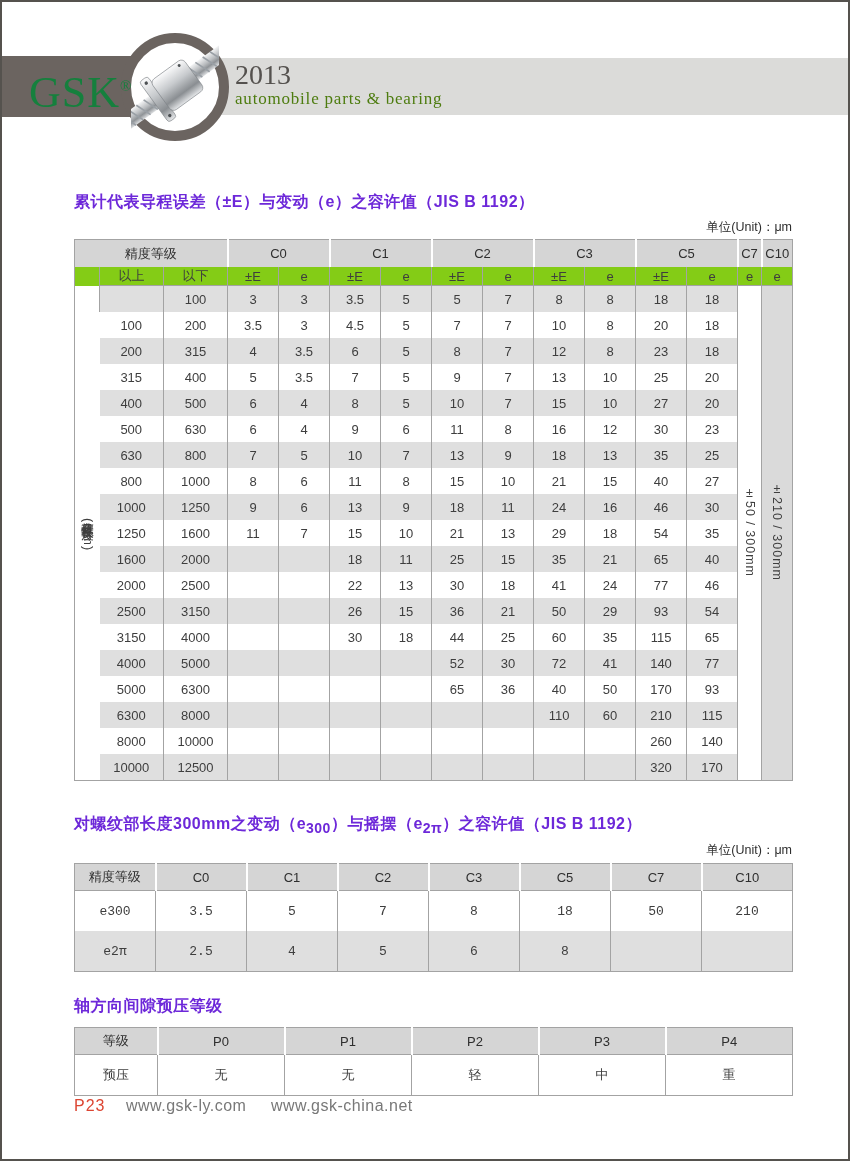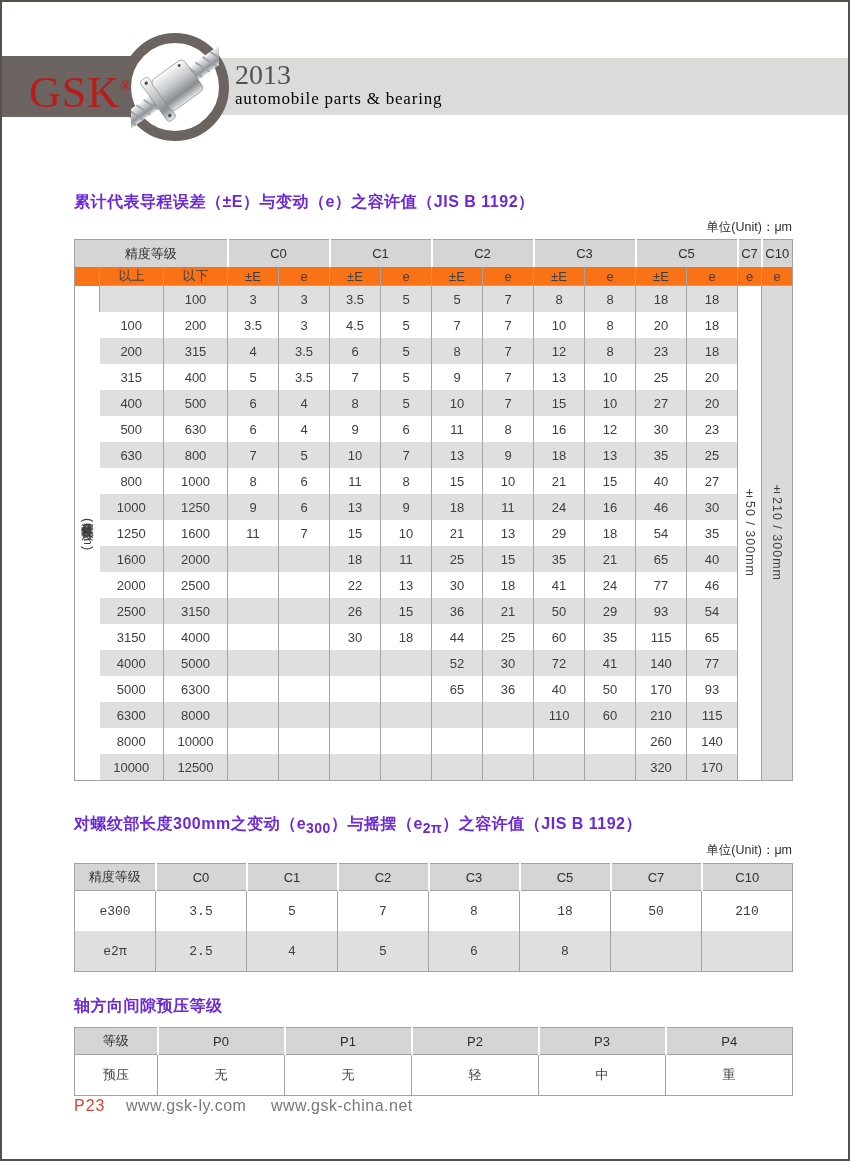--- a/index.html
+++ b/index.html
@@ -5,53 +5,53 @@
   html,body { margin:0; padding:0; background:#ffffff; }
   .page {
     position:relative; width:850px; height:1161px; box-sizing:border-box;
     background:#ffffff; border:2px solid #55524e; overflow:hidden;
     font-family:"Liberation Sans", sans-serif; color:#3e3e3e;
   }
   
   .band-dark  { position:absolute; left:0;   top:54px; width:175px; height:61px; background:#6b6460; }
   .band-light { position:absolute; left:175px; top:56px; right:0;  height:57px; background:#dbdbd9; }
   .logo-text {
-    position:absolute; left:27px; top:58px; z-index:3; color:#b91c1c;
+    position:absolute; left:27px; top:58px; z-index:3; color:#15803d;
     font-family:"Liberation Serif", serif; font-size:44px; line-height:52px; letter-spacing:1px;
   }
   .logo-text sup { font-size:15px; vertical-align:super; }
   .logo-circle {
     position:absolute; left:119px; top:31px; width:88px; height:88px; z-index:2;
     background:#ffffff; border:10px solid #6b6460; border-radius:50%;
   }
   .year-text {
     position:absolute; left:233px; top:57px; z-index:3;
     font-family:"Liberation Serif", serif; font-size:28px; color:#54514e;
   }
   .tagline-text {
     position:absolute; left:233px; top:87px; z-index:3;
-    font-family:"Liberation Serif", serif; font-size:17px; letter-spacing:0.8px; color:#000000;
+    font-family:"Liberation Serif", serif; font-size:17px; letter-spacing:0.8px; color:#4d7c0f;
   }
   
   .content { position:absolute; left:72px; top:190px; width:718px; }
   .sec-title { margin:0; font-size:16px; font-weight:bold; color:#6d28d9; letter-spacing:0.5px; }
   .sec-title sub { font-size:14px; }
   .unit-label { margin-top:6px; text-align:right; font-size:12.5px; color:#2e2e2e; }
   table { border-collapse:collapse; table-layout:fixed; width:718px; border:1px solid #a3a3a3; }
   td, th { padding:0; text-align:center; vertical-align:middle; font-size:13px; font-weight:normal; overflow:hidden; }
   
   .t1 { margin-top:3px; }
   .t1 col.c-axis  { width:25px; }
   .t1 col.c-range { width:64px; }
   .t1 col.c-num   { width:51px; }
   .t1 col.c-c7    { width:24px; }
   .t1 col.c-c10   { width:31px; }
   .t1 thead tr.hrow1 th { height:27px; background:#d5d5d5; border-left:2px solid #ffffff; color:#2e2e2e; }
   .t1 thead tr.hrow1 th:first-child { border-left:none; }
-  .t1 thead tr.hrow2 th { height:16px; background:#f97316; border-left:1px solid #a3a3a3; border-bottom:1px solid #a3a3a3; }
+  .t1 thead tr.hrow2 th { height:16px; background:#84cc16; border-left:1px solid #a3a3a3; border-bottom:1px solid #a3a3a3; }
   .t1 thead tr.hrow2 th:first-child { border-left:none; border-bottom:none; }
   .t1 tbody td { height:26px; border-left:1px solid #a3a3a3; }
   .t1 tbody td:first-child { border-left:none; }
   .t1 tbody tr:nth-child(odd) td  { background:#dfdfdf; }
   .t1 tbody tr:nth-child(even) td { background:#ffffff; }
   .t1 tbody td.axis-cell  { background:#ffffff !important; }
   .t1 tbody td.c7-merged  { background:#ffffff !important; }
   .t1 tbody td.c10-merged { background:#dadada !important; }
   .v-text { display:inline-block; writing-mode:vertical-rl; text-orientation:mixed; letter-spacing:1px; font-size:12.5px; color:#3e3e3e; }
   

